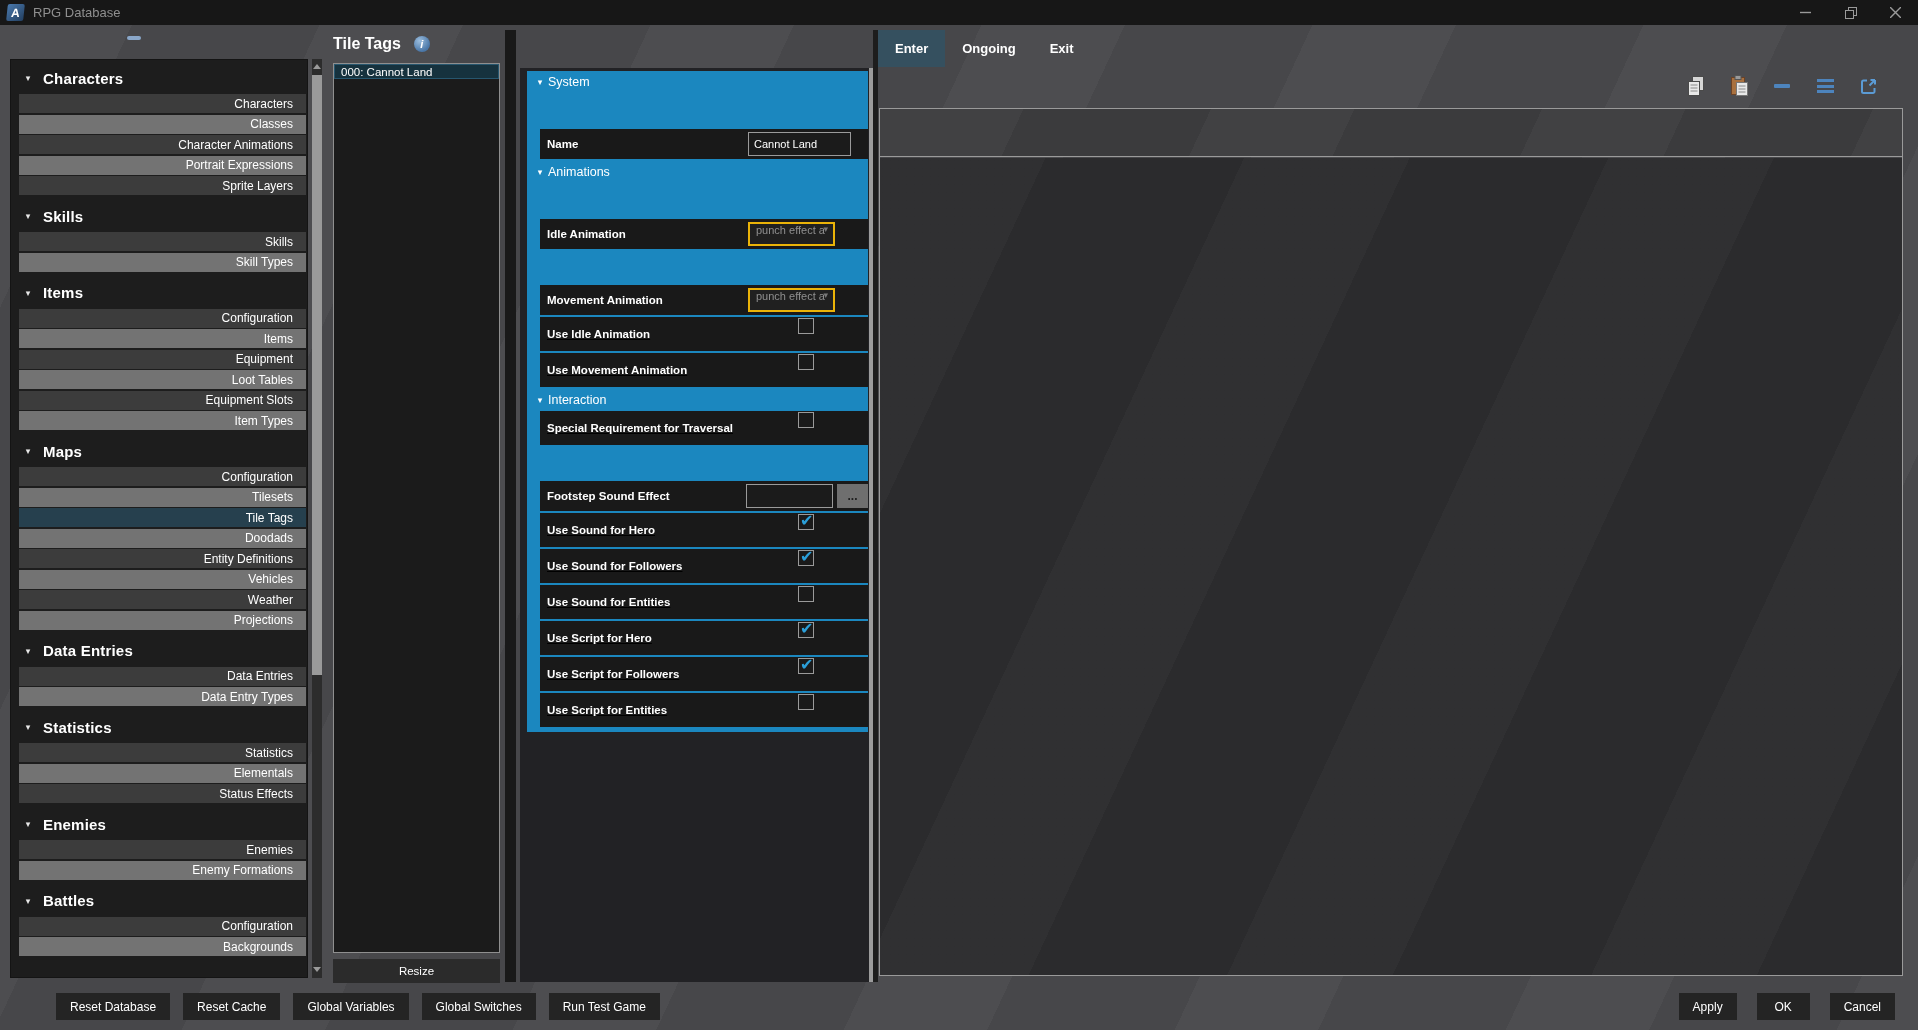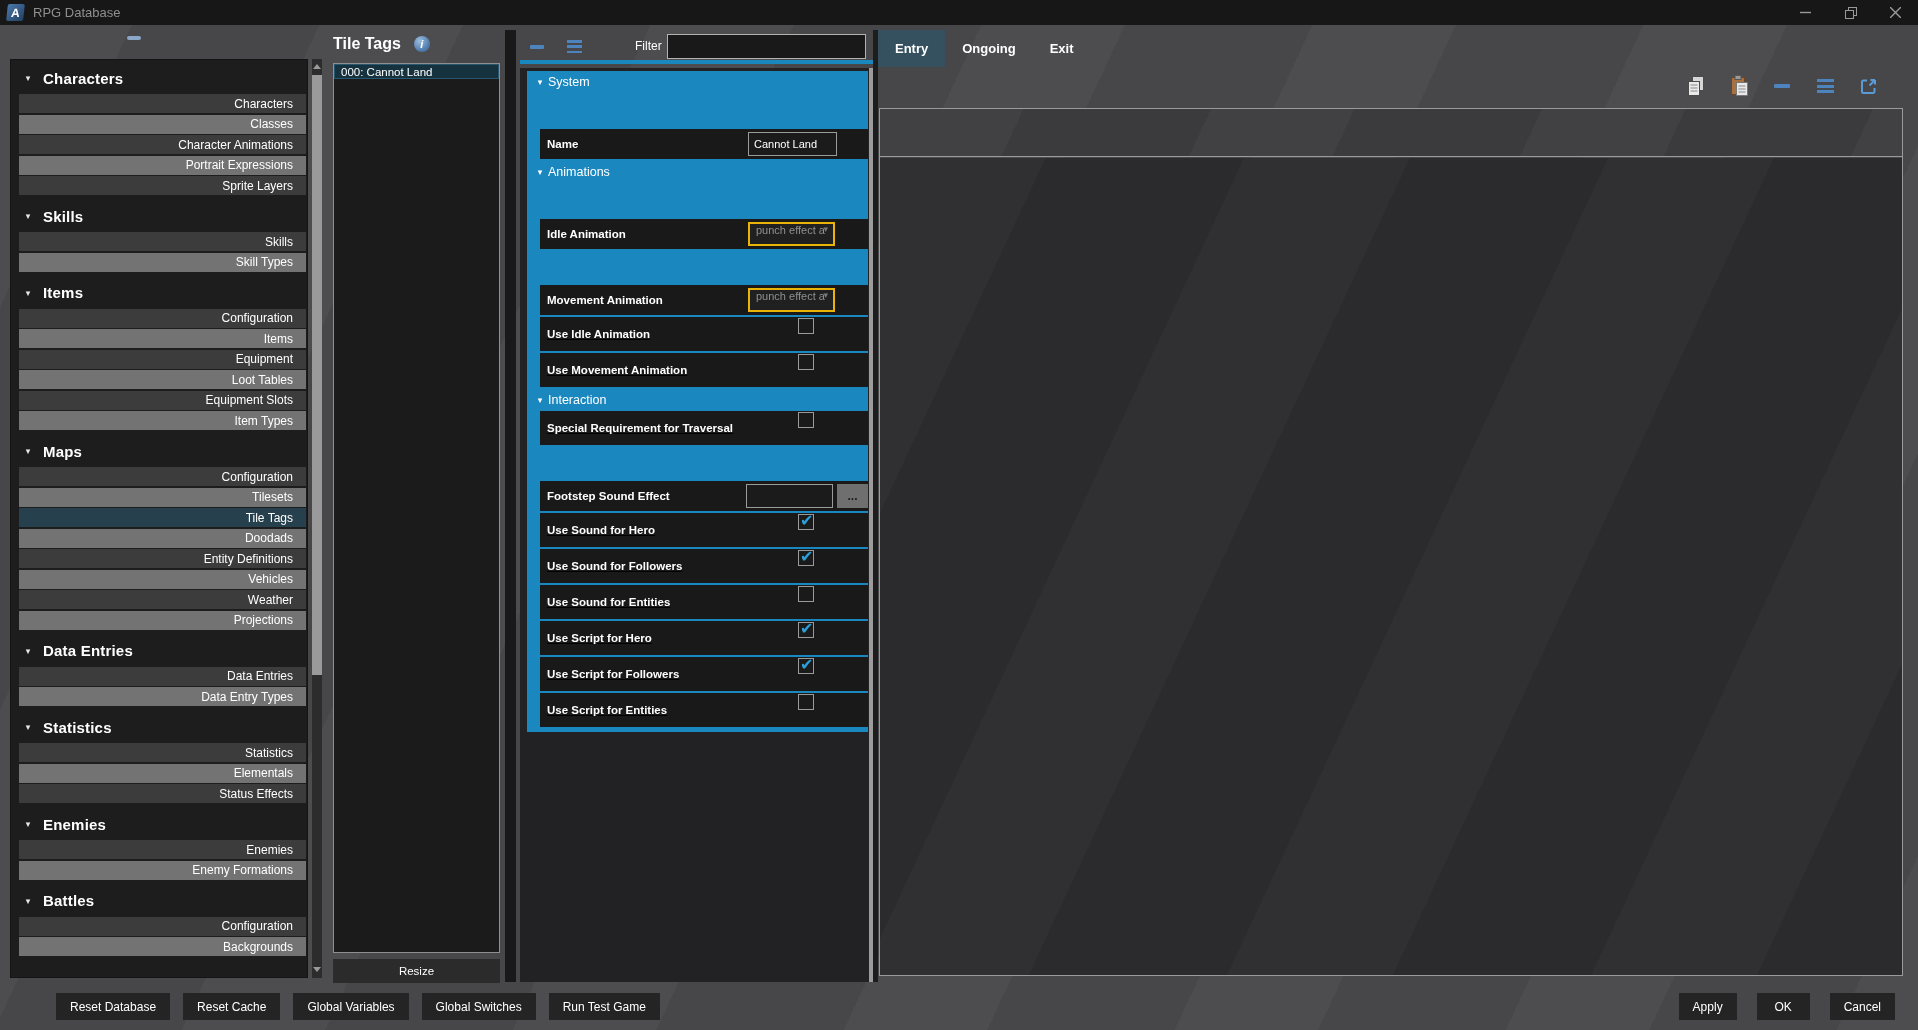--- a/index.html
+++ b/index.html
@@ -65,21 +65,21 @@
     color:#fff;font-size:12px;padding:0 5px;outline:none;}
   .grid-area{position:absolute;top:38px;left:0;right:0;bottom:0;background:#222225;}
   .pgrid{position:absolute;left:7px;top:3px;width:341px;background:#1b87bf;padding-bottom:3px;}
   .phead{height:22px;display:flex;align-items:center;}
   .phead-caret{color:#fff;font-size:9px;margin-left:7px;width:12px;text-align:center;}
   .phead-label{color:#fff;font-size:12.5px;margin-left:2px;}
   .prow{position:relative;background:#191919;margin:0 0 2px 13px;width:328px;display:flex;align-items:center;}
   .prow.field{height:30px;margin-top:36px;}
   .prow.check{height:34px;text-decoration:underline;}
   .prow-label{color:#fff;font-size:11.5px;font-weight:bold;padding-left:7px;white-space:nowrap;}
-  .pg-input{position:absolute;left:208px;top:3px;width:89px;height:24px;background:#1b1b1b;border:1px solid #9a9a9a;
+  .pg-input{position:absolute;left:208px;top:3px;width:103px;height:24px;background:#1b1b1b;border:1px solid #9a9a9a;
     color:#fff;font-size:11px;padding:0 5px;outline:none;}
   .pg-drop{position:absolute;left:208px;top:3px;width:87px;height:24px;background:#202020;border:2px solid #eab308;
     color:#8f8f8f;font-size:11px;display:flex;padding-left:6px;}
   .pg-drop .dd-caret{position:absolute;right:5px;color:#787878;font-size:9px;}
   .pg-check{position:absolute;left:258px;top:1px;width:16px;height:16px;background:#1a1a1a;border:1px solid #9a9a9a;}
   .prow.check .pg-check{top:1px;}
   .pg-check.checked::after{content:"\2714";position:absolute;left:1px;top:-4px;color:#2b9fd9;font-size:16px;font-weight:bold;}
   .pg-browse-input{position:absolute;left:206px;top:3px;width:87px;height:24px;background:#1b1b1b;border:1px solid #9a9a9a;
     color:#fff;font-size:11px;padding:0 5px;outline:none;}
   .pg-browse-btn{position:absolute;left:297px;top:3px;width:31px;height:24px;background:#6f6f6f;border:none;
@@ -234,30 +234,20 @@
       <span class="info-icon">i</span>
     </div>
     <div class="listbox" id="listbox">
         <div class="list-item selected">000: Cannot Land</div>
       </div>
     <button class="resize-btn">Resize</button>
 
     <div class="divider d1"></div>
 
     <section class="props-panel">
-      <div class="filter-bar">
-        <span class="fb-dash"></span>
-        <span class="fb-menu">
-            <i></i>
-            <i></i>
-            <i></i>
-          </span>
-        <span class="fb-label">Filter</span>
-        <input class="fb-input" value="" style="">
-      </div>
       <div class="grid-area">
         <div class="pgrid" id="pgrid">
             <div class="phead">
               <span class="phead-caret">▾</span>
               <span class="phead-label">System</span>
             </div>
             <div class="prow field">
               <span class="prow-label">Name</span>
               <input class="pg-input" value="Cannot Land" style="">
             </div>
@@ -326,21 +316,21 @@
             </div>
           </div>
       </div>
       <div class="props-scroll"></div>
     </section>
 
     <div class="divider d2"></div>
 
     <section class="right-panel">
       <div class="tabbar" id="tabbar">
-          <div class="tab selected">Entry</div>
+          <div class="tab selected">Enter</div>
           <div class="tab">Ongoing</div>
           <div class="tab">Exit</div>
         </div>
       <div class="iconrow">
         <span class="icon-btn">
           <svg width="20" height="22" viewBox="0 0 20 22">
             <rect x="6.5" y="1.5" width="11" height="14" fill="#d6d6d6" stroke="#4a4a4a"></rect>
             <rect x="2.5" y="6.5" width="11" height="14" fill="#e9e9e9" stroke="#4a4a4a"></rect>
             <line x1="4.5" y1="10" x2="11.5" y2="10" stroke="#8a8a8a"></line>
             <line x1="4.5" y1="13" x2="11.5" y2="13" stroke="#8a8a8a"></line>

